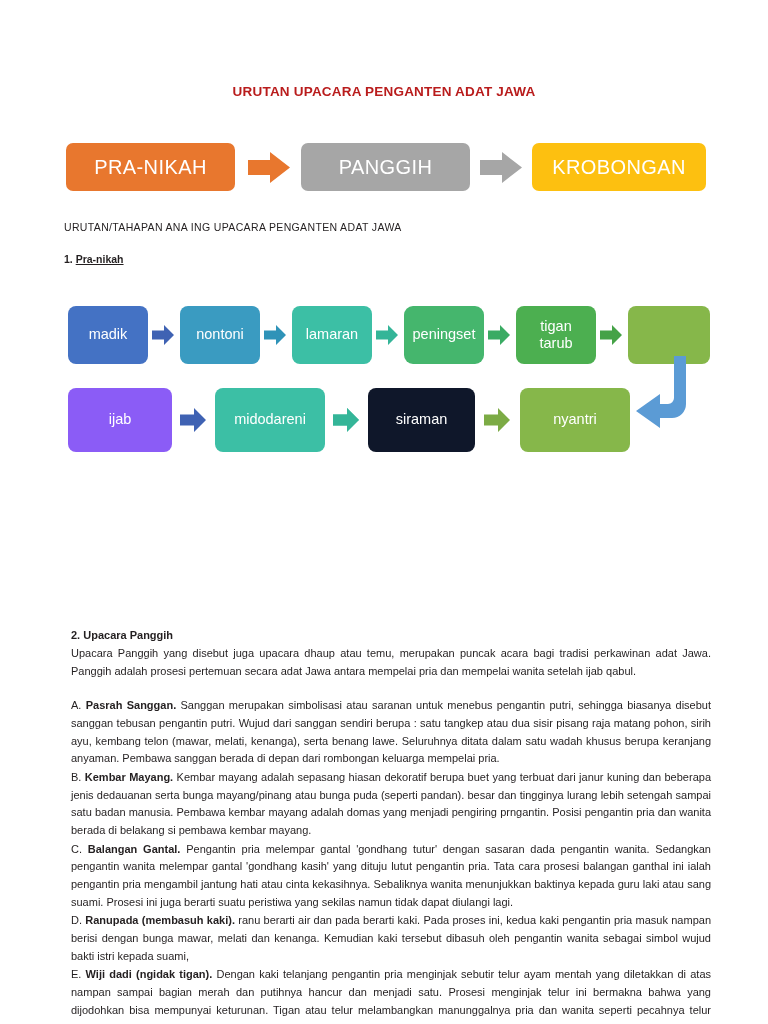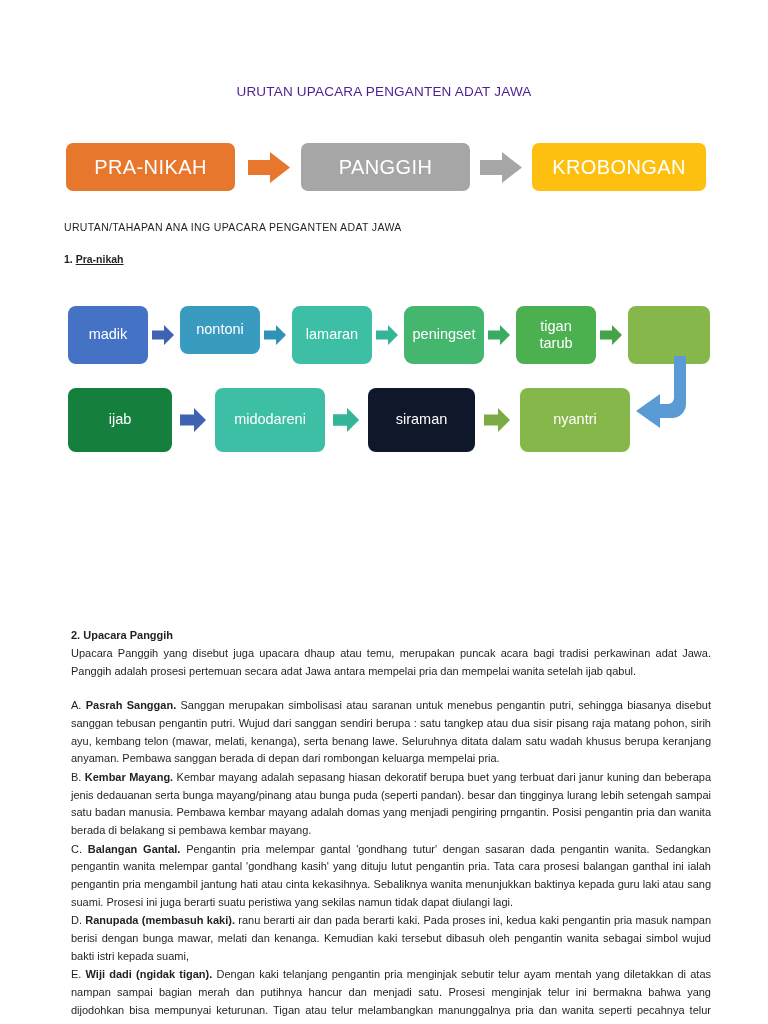--- a/index.html
+++ b/index.html
@@ -26,23 +26,23 @@
   }
 
   
   .doc-title {
     position: absolute;
     left: 0;
     top: 84px;
     width: 768px;
     text-align: center;
     font-size: 13.5px;
-    font-weight: normal;
+    font-weight: bold;
     letter-spacing: 0.2px;
-    color: #4c1d95;
+    color: #b91c1c;
   }
 
   
   .banner {
     position: absolute;
     left: 66px;
     top: 143px;
     width: 640px;
     height: 48px;
   }
@@ -184,21 +184,21 @@
     <div class="fbox" style="left:68px; top:306px; width:80px; height:58px; background:#4472c4;">
       <span>madik</span>
     </div>
 
     <div class="farrow" style="left:152px; top:325px;">
       <svg viewBox="0 0 22 20" width="22" height="20" aria-hidden="true">
         <polygon points="0,5.5 12,5.5 12,0 22,10 12,20 12,14.5 0,14.5" fill="#3f62b3"></polygon>
       </svg>
     </div>
 
-    <div class="fbox" style="left:180px; top:306px; width:80px; height:48px; background:#3a9bc1;">
+    <div class="fbox" style="left:180px; top:306px; width:80px; height:58px; background:#3a9bc1;">
       <span>nontoni</span>
     </div>
 
     <div class="farrow" style="left:264px; top:325px;">
       <svg viewBox="0 0 22 20" width="22" height="20" aria-hidden="true">
         <polygon points="0,5.5 12,5.5 12,0 22,10 12,20 12,14.5 0,14.5" fill="#2f93b8"></polygon>
       </svg>
     </div>
 
     <div class="fbox" style="left:292px; top:306px; width:80px; height:58px; background:#3cbfa5;">
@@ -246,21 +246,21 @@
                  L 26 72
                  L 2 55
                  L 26 38
                  L 26 48
                  L 34 48
                  A 6 6 0 0 0 40 42
                  Z" fill="#5b9bd5"></path>
       </svg>
     </div>
 
-    <div class="fbox" style="left:68px; top:388px; width:104px; height:64px; background:#15803d;">
+    <div class="fbox" style="left:68px; top:388px; width:104px; height:64px; background:#8b5cf6;">
       <span>ijab</span>
     </div>
 
     <div class="farrow" style="left:180px; top:408px; width:26px; height:24px;">
       <svg viewBox="0 0 26 24" width="26" height="24" aria-hidden="true">
         <polygon points="0,6.5 14,6.5 14,0 26,12 14,24 14,17.5 0,17.5" fill="#3f62b3"></polygon>
       </svg>
     </div>
 
     <div class="fbox" style="left:215px; top:388px; width:110px; height:64px; background:#3cbfa5;">

